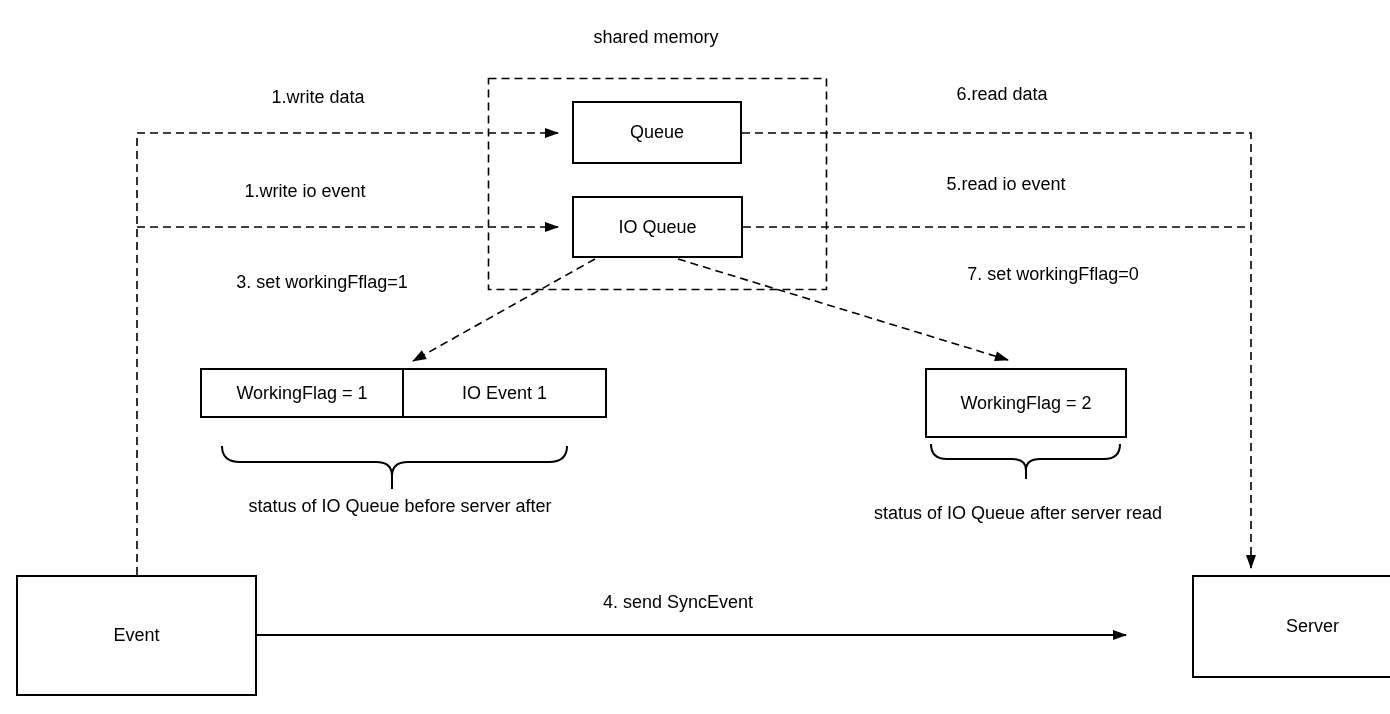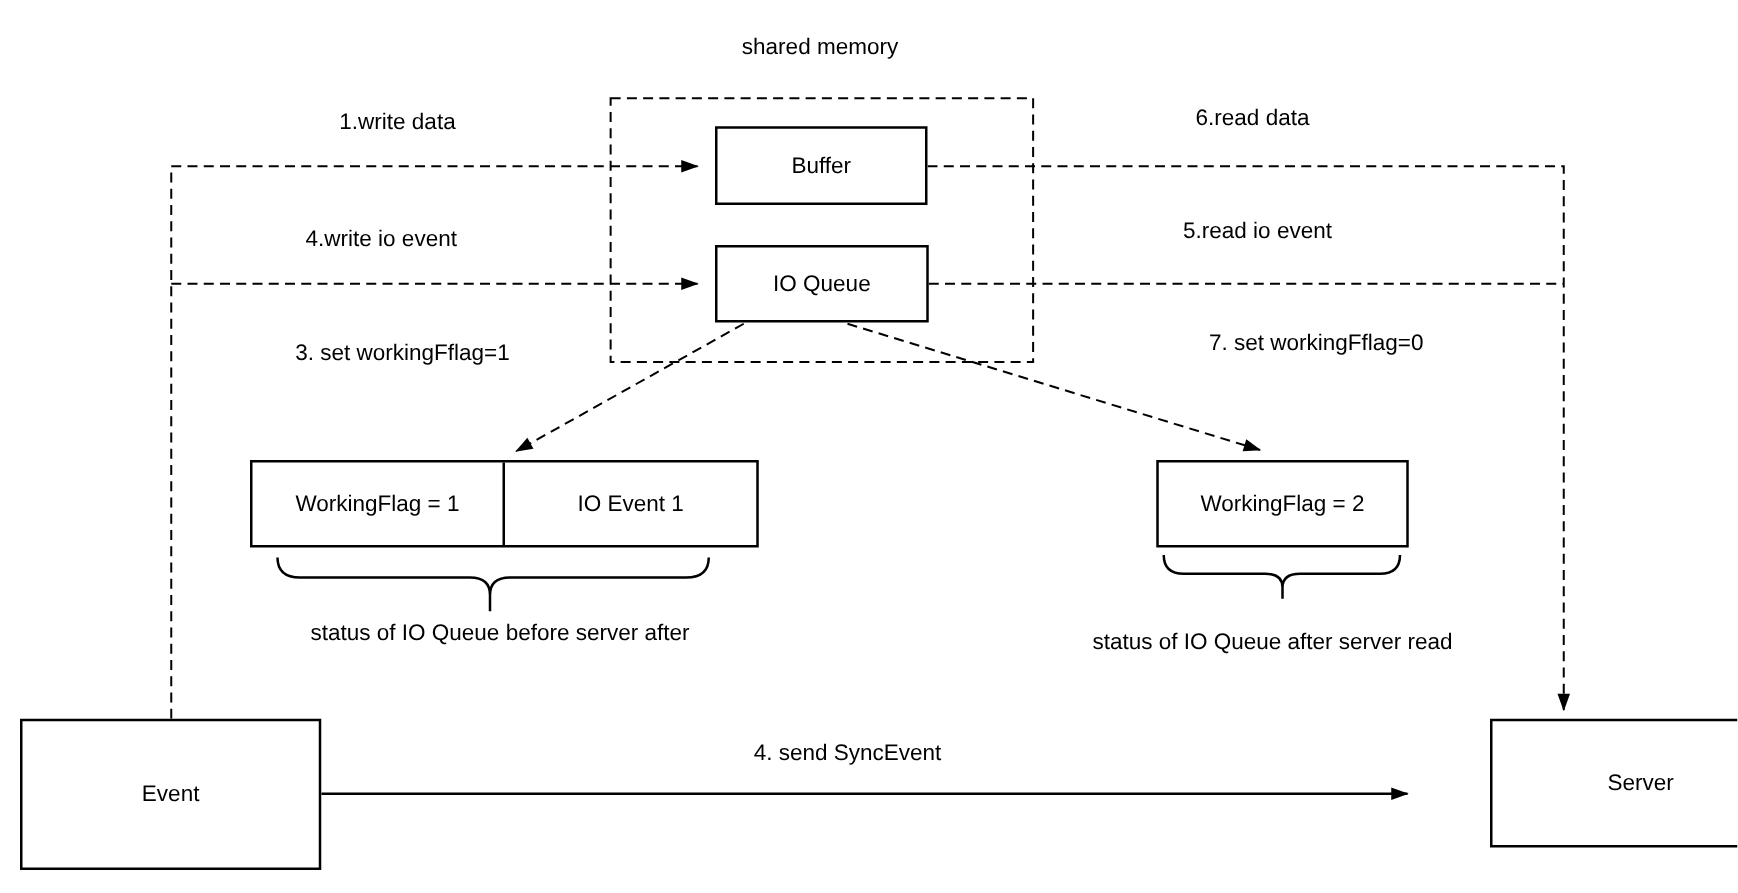--- a/index.html
+++ b/index.html
@@ -79,28 +79,28 @@
     <path d="M222,446 Q222,462 240,462 L376,462 Q392,462 392,476 L392,489
              M567,446 Q567,462 549,462 L408,462 Q392,462 392,476" fill="none" stroke="#000000" stroke-width="2"></path>
 
     <path d="M931,444 Q931,459 947,459 L1012,459 Q1026,459 1026,470 L1026,479
              M1120,444 Q1120,459 1104,459 L1040,459 Q1026,459 1026,470" fill="none" stroke="#000000" stroke-width="2"></path>
   </svg>
 
   <div class="lbl" style="left:656px; top:25px;">shared memory</div>
 
   <div class="node" style="left:572px; top:101px; width:170px; height:63px;">
-    <span>Buffer</span>
+    <span>Queue</span>
   </div>
 
   <div class="node" style="left:572px; top:196px; width:171px; height:62px;">
     <span>IO Queue</span>
   </div>
 
-  <div class="node" style="left:200px; top:368px; width:407px; height:70px; padding:0; align-items:flex-end;">
+  <div class="node" style="left:200px; top:368px; width:407px; height:50px; padding:0; align-items:flex-end;">
     <div class="cell" style="width:202px; border-right:2px solid #000000;">
       <span>WorkingFlag = 1</span>
     </div>
     <div class="cell" style="flex:1;">
       <span>IO Event 1</span>
     </div>
   </div>
 
   <div class="node" style="left:925px; top:368px; width:202px; height:70px;">
     <span>WorkingFlag = 2</span>
@@ -109,21 +109,21 @@
   <div class="node" style="left:16px; top:575px; width:241px; height:121px;">
     <span>Event</span>
   </div>
 
   <div class="node" style="left:1192px; top:575px; width:241px; height:103px;text-align:right;">
     <span>Server</span>
   </div>
 
   <div class="lbl" style="left:318px; top:85px;">1.write data</div>
 
-  <div class="lbl" style="left:305px; top:179px;">4.write io event</div>
+  <div class="lbl" style="left:305px; top:179px;">1.write io event</div>
 
   <div class="lbl" style="left:322px; top:270px;text-align:right;">3. set workingFflag=1</div>
 
   <div class="lbl" style="left:1002px; top:82px;">6.read data</div>
 
   <div class="lbl" style="left:1006px; top:172px;">5.read io event</div>
 
   <div class="lbl" style="left:1053px; top:262px;">7. set workingFflag=0</div>
 
   <div class="lbl" style="left:678px; top:590px;">4. send SyncEvent</div>

